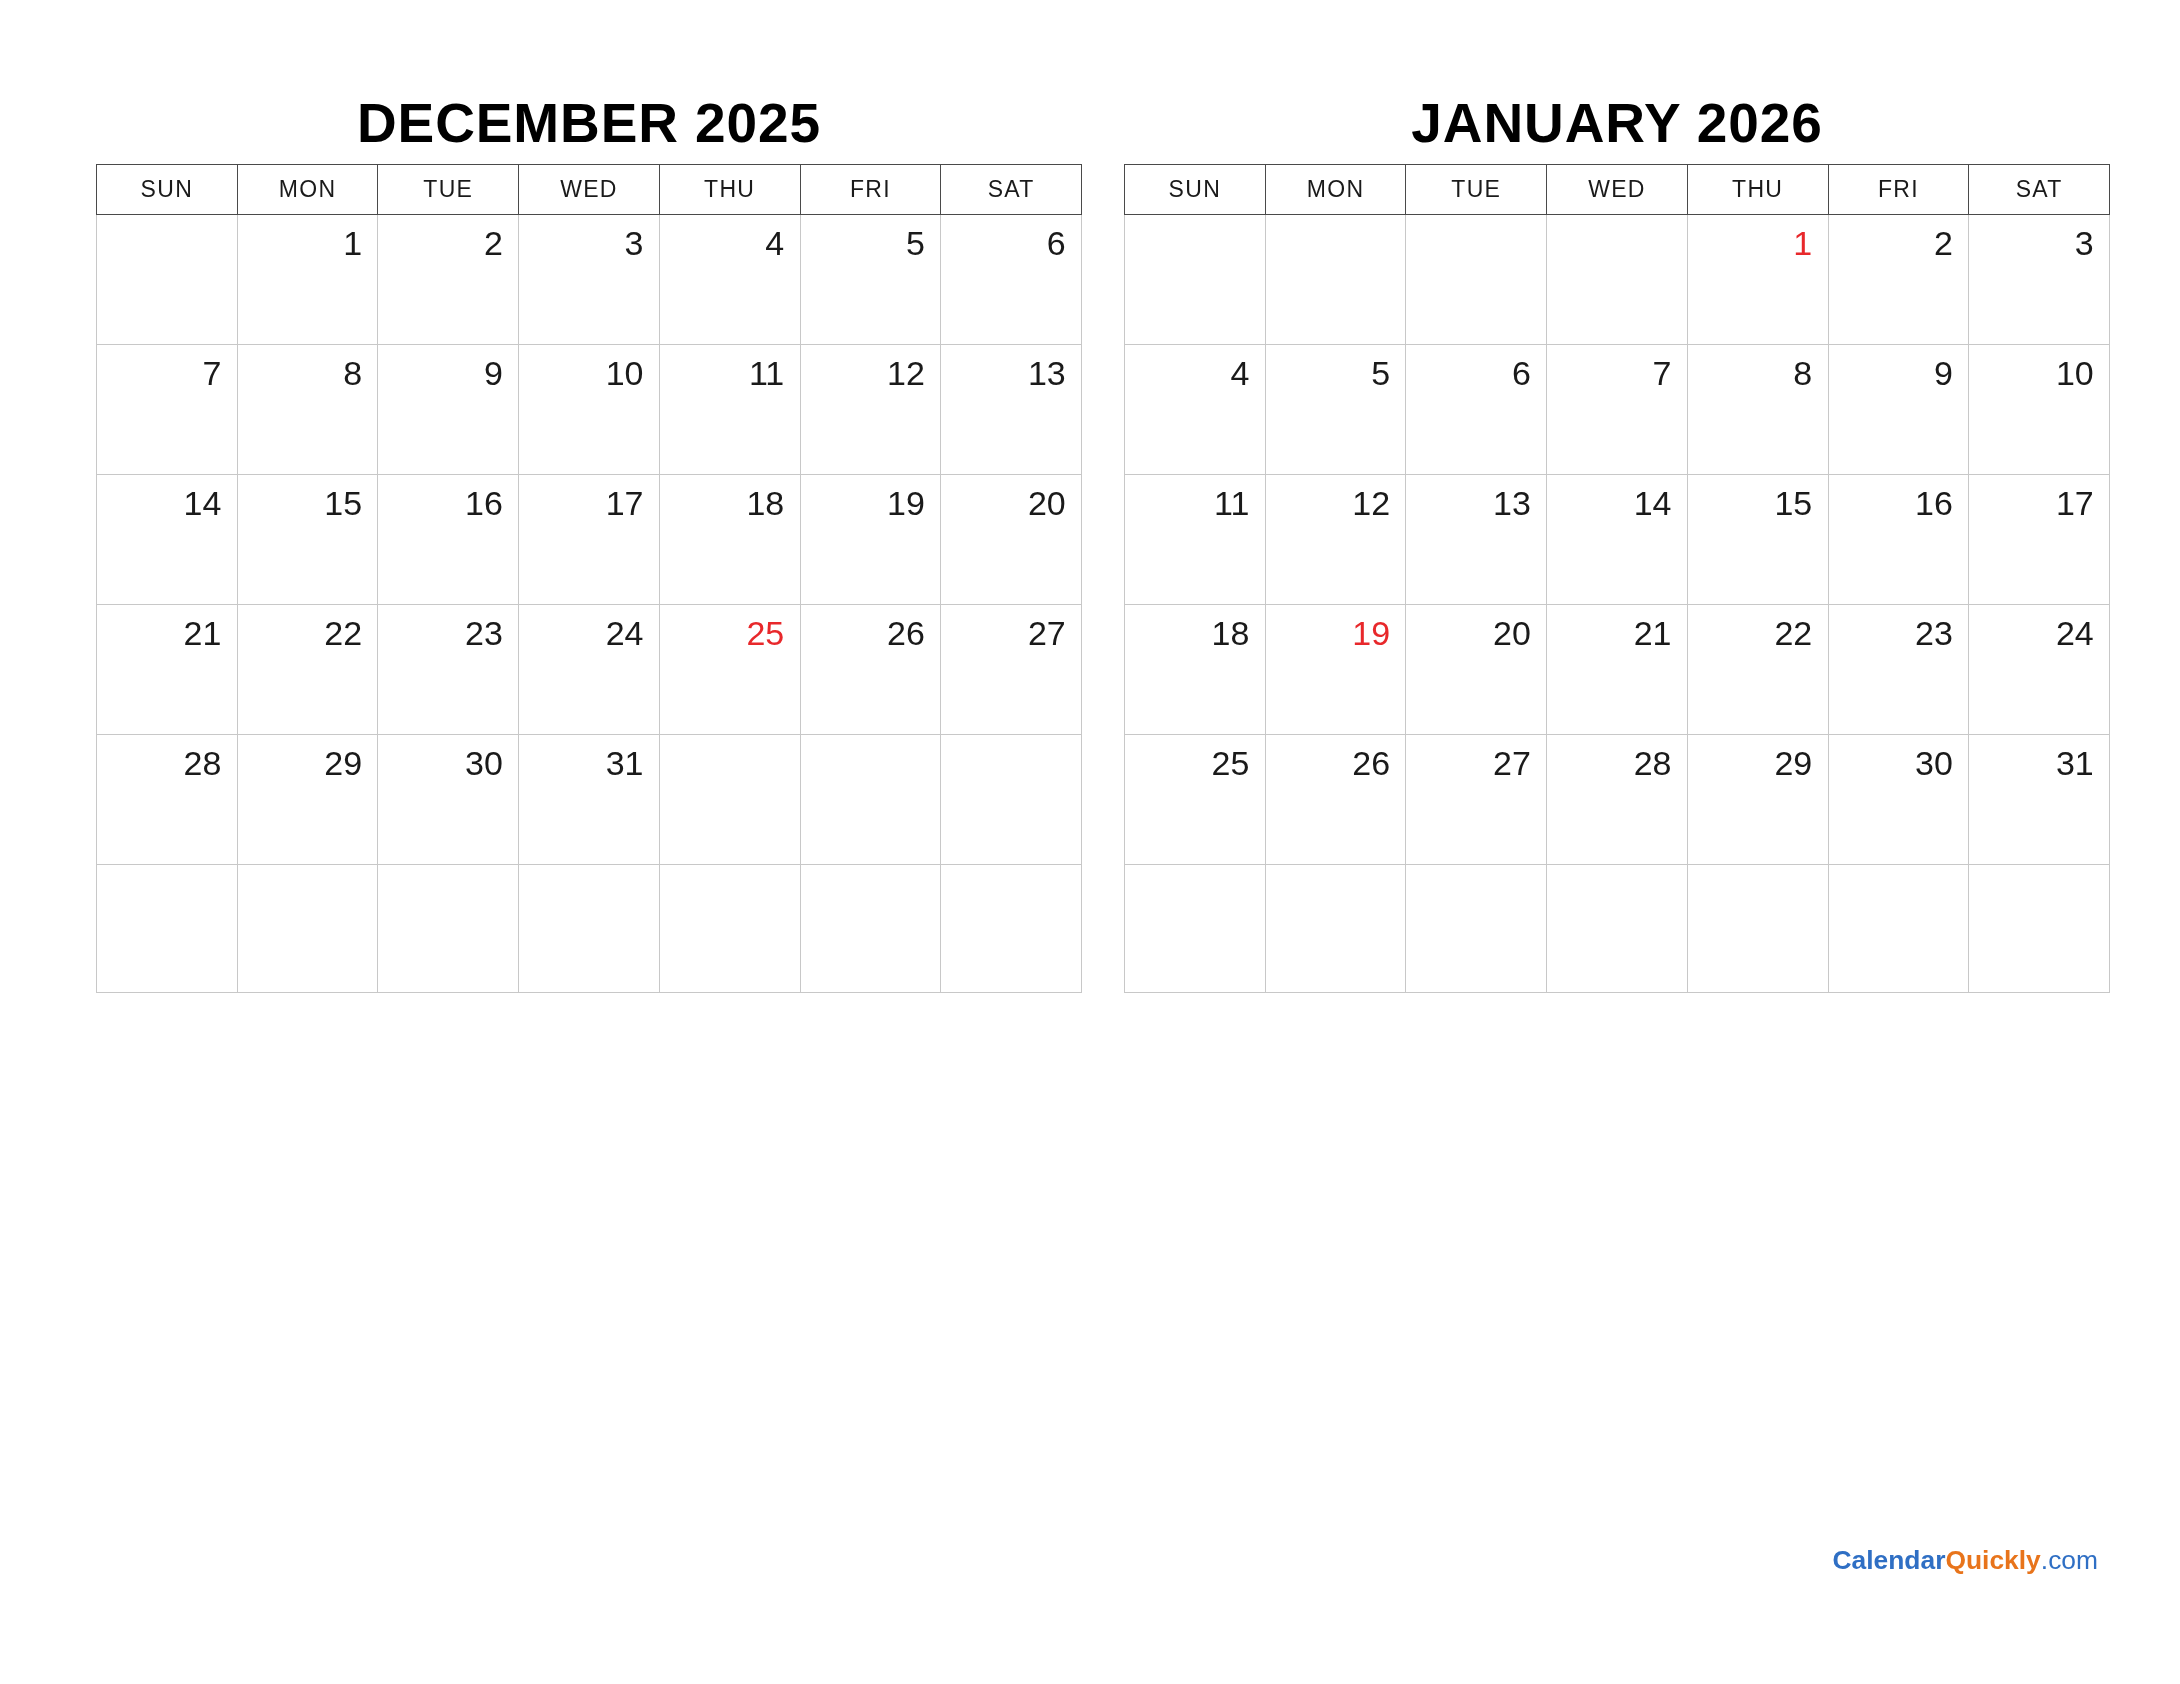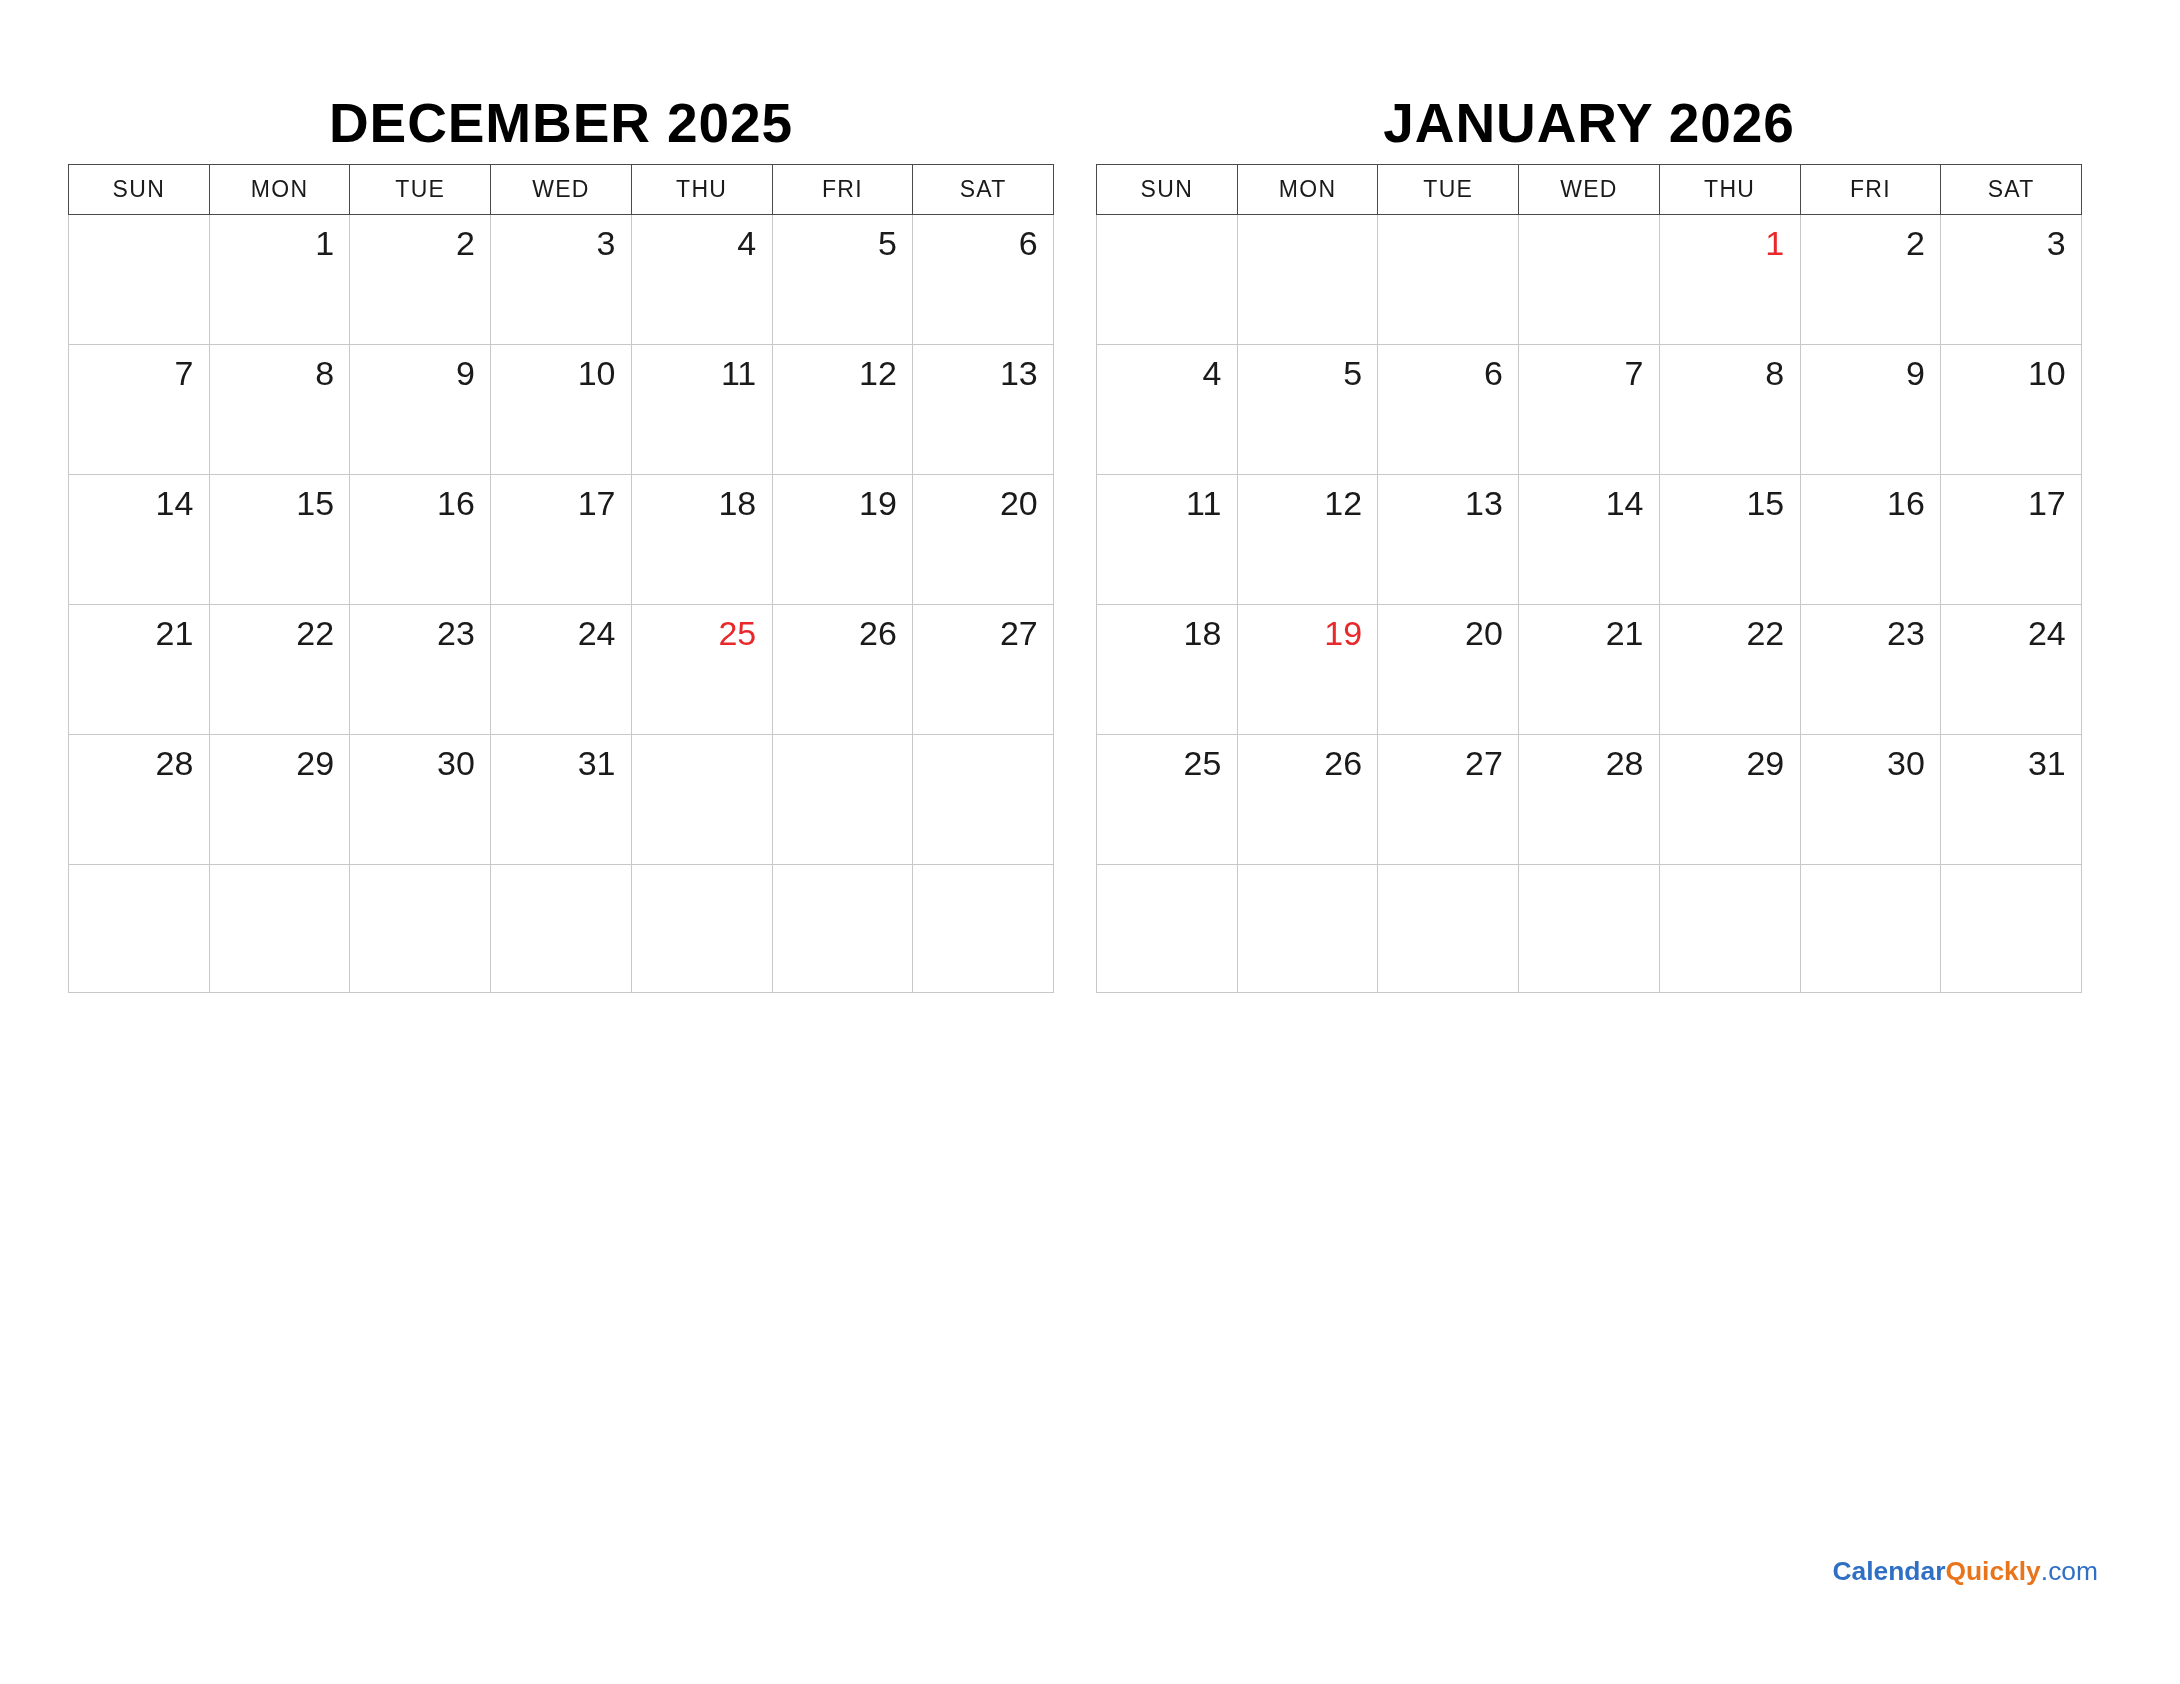--- a/index.html
+++ b/index.html
@@ -18,21 +18,21 @@
   .page {
     position: relative;
     width: 2181px;
     height: 1685px;
     box-sizing: border-box;
     padding: 0;
   }
   .calendars {
     position: absolute;
     top: 82px;
-    left: 68px;
+    left: 96px;
     width: 2014px;
     display: flex;
     flex-direction: row;
     justify-content: space-between;
   }
   .month {
     width: 986px;
   }
   .month-title {
     font-size: 55px;
@@ -76,21 +76,21 @@
   }
   .grid tbody td.holiday {
     color: #e8282b;
   }
   .grid tbody tr:last-child td {
     height: 128px;
   }
   .footer-brand {
     position: absolute;
     right: 83px;
-    bottom: 98px;
+    bottom: 109px;
     font-size: 26.4px;
     font-weight: bold;
     white-space: nowrap;
   }
   .brand-a { color: #2f6fc4; }
   .brand-b { color: #e8741b; }
   .brand-c { color: #2f6fc4; font-weight: normal; }
 </style>
 </head>
 <body>

